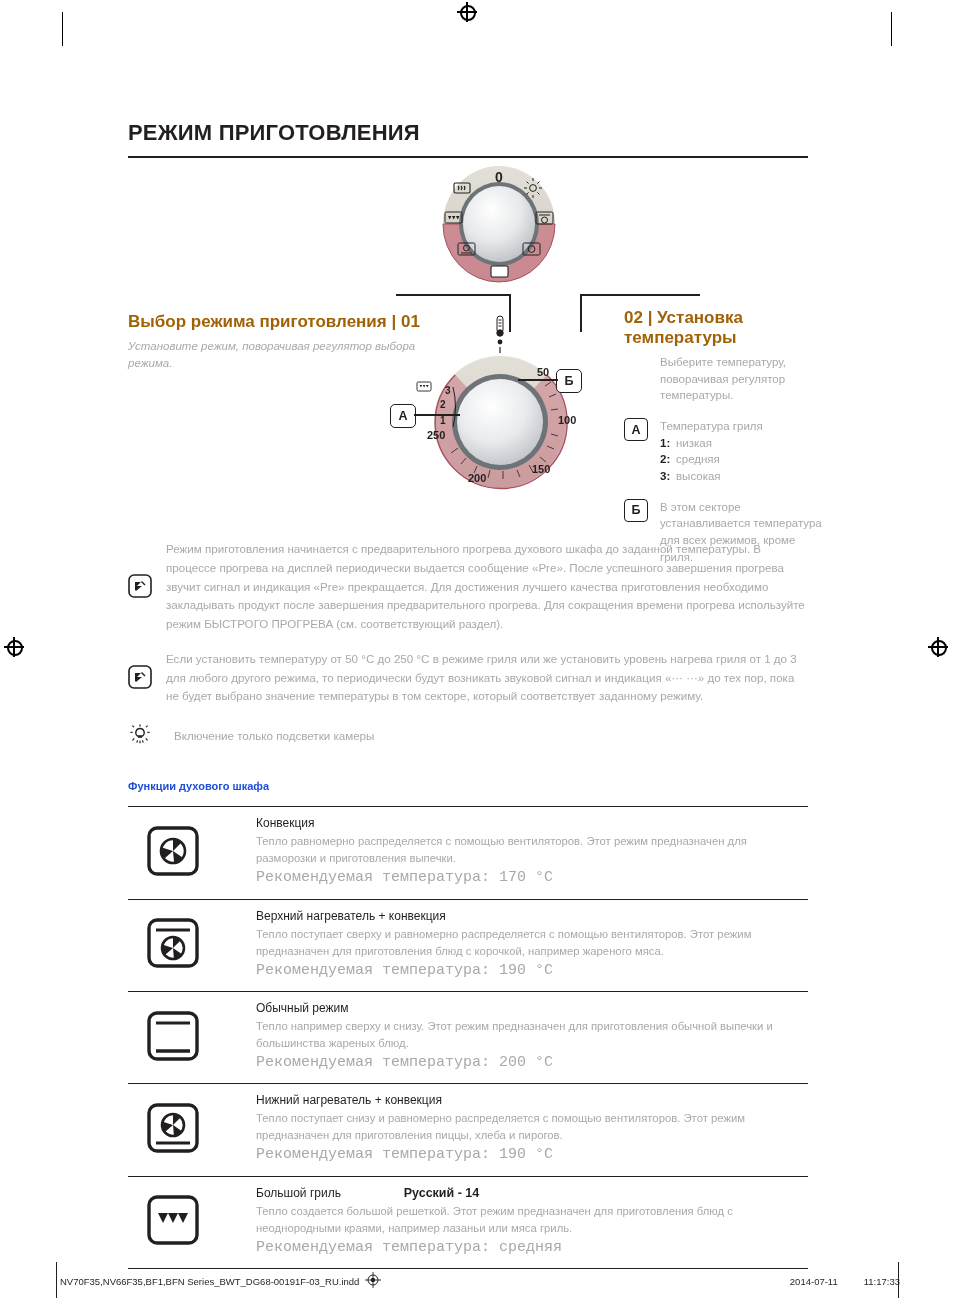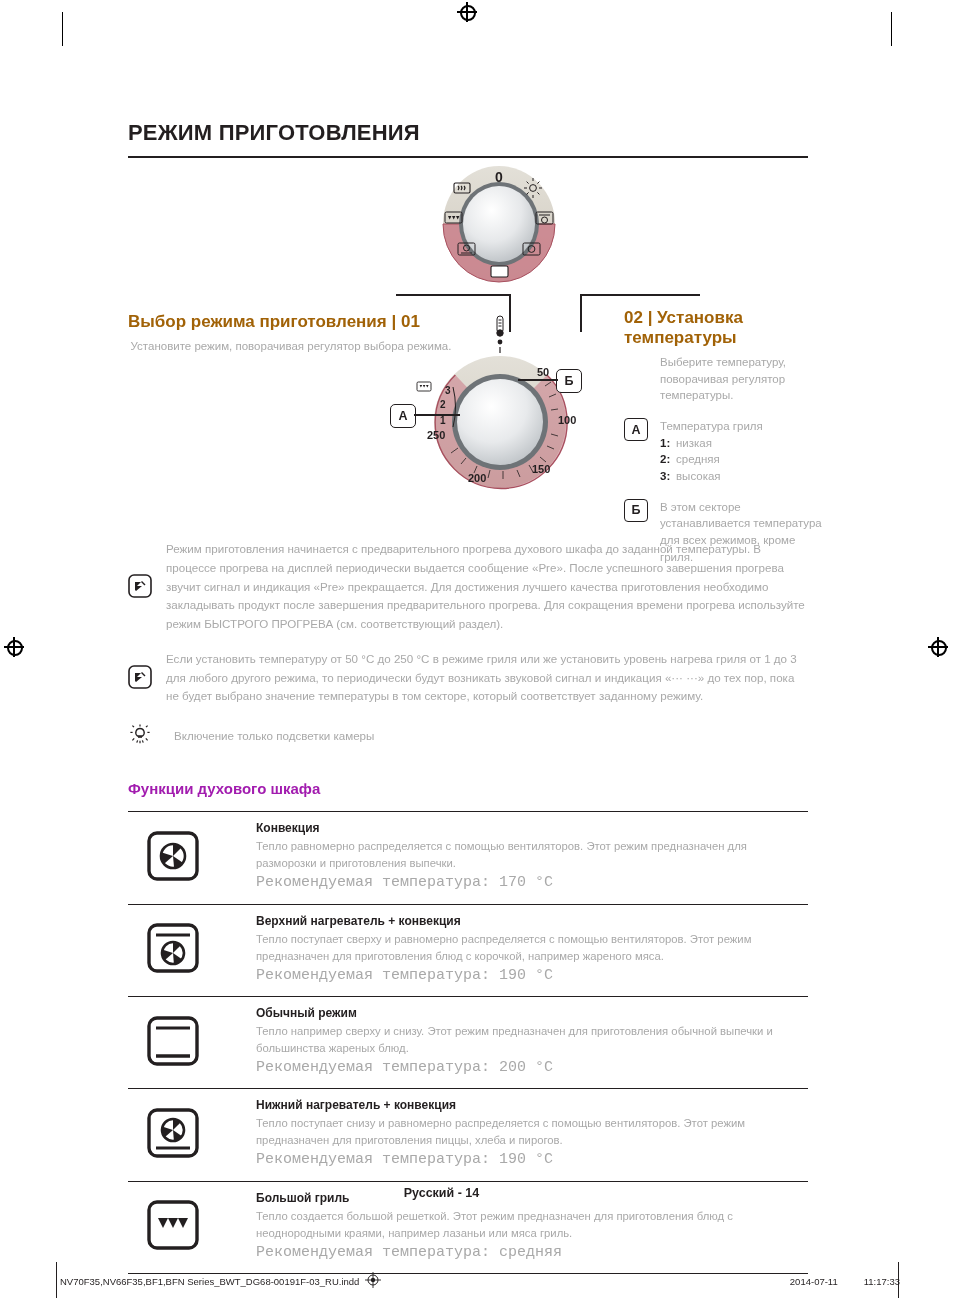--- a/index.html
+++ b/index.html
@@ -46,21 +46,21 @@
   }
   .step-right {
     position:absolute; left:496px; top:144px; width:200px;
   }
   .step-head {
     font-size:17px; font-weight:bold; color:#a16207; margin-bottom:6px;
   }
   .step-body {
     font-size:11.5px; color:#a9a9a9; line-height:1.45;
   }
-  .step-left .step-body { text-align:center; padding-right:4px; }
+  .step-left .step-body { text-align:left; padding-right:4px;font-style:italic; }
   .step-right .step-body { padding-left:36px; }
 
   .legend-row { display:flex; align-items:flex-start; margin-top:14px; }
   .legend-badge {
     width:22px; height:21px; border:1.6px solid #231f20; border-radius:4px;
     font-size:12.5px; font-weight:bold; color:#231f20;
     display:flex; align-items:center; justify-content:center;
     flex:0 0 auto; margin-right:12px; background:#fff;
   }
   .legend-text { font-size:11.5px; color:#a9a9a9; line-height:1.45; }
@@ -101,30 +101,30 @@
   
   .note { display:flex; align-items:center; margin-top:16px; }
   .note-icon { flex:0 0 auto; width:26px; margin-right:12px; padding-top:2px; }
   .note-text { font-size:11.6px; color:#a9a9a9; line-height:1.62; }
 
   .bulb-note { display:flex; align-items:center; margin-top:16px;gap:8px; }
   .bulb-note .note-icon { padding-top:0; }
 
   
   h2.section-title {
-    font-size:15px; font-weight:bold; margin:30px 0 14px 0; color:#a21caf;
+    font-size:11px; font-weight:bold; margin:30px 0 14px 0; color:#1d4ed8;
   }
   table.func { border-collapse:collapse; width:680px; }
   table.func tr { border-top:1.2px solid #231f20; }
   table.func tr:last-child { border-bottom:1.2px solid #231f20; }
   td.icon-cell {
     width:102px; padding:10px 0 10px 18px; vertical-align:middle;
   }
   td.txt-cell { padding:9px 0 9px 8px; vertical-align:top; }
-  .func-name { font-size:12px; font-weight:bold; color:#231f20; margin-bottom:3px; }
+  .func-name { font-size:12px; font-weight:normal; color:#231f20; margin-bottom:3px; }
   .func-desc { font-size:11.3px; color:#a9a9a9; line-height:1.5; }
   .func-temp { font-size:15px; color:#a9a9a9; line-height:1.5;font-family:Liberation Mono, monospace; }
 
   
   .footer-page {
     position:absolute; left:0; top:1186px; width:883px; text-align:center;
     font-size:12.5px; font-weight:bold; color:#231f20;
   }
   .footer-bar {
     position:absolute; left:60px; top:1272px; width:840px;

